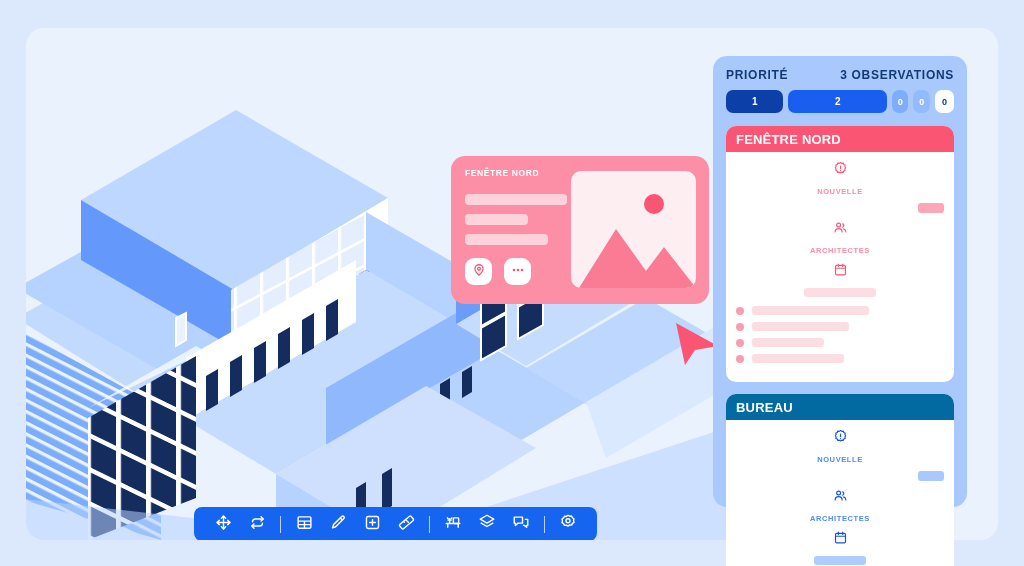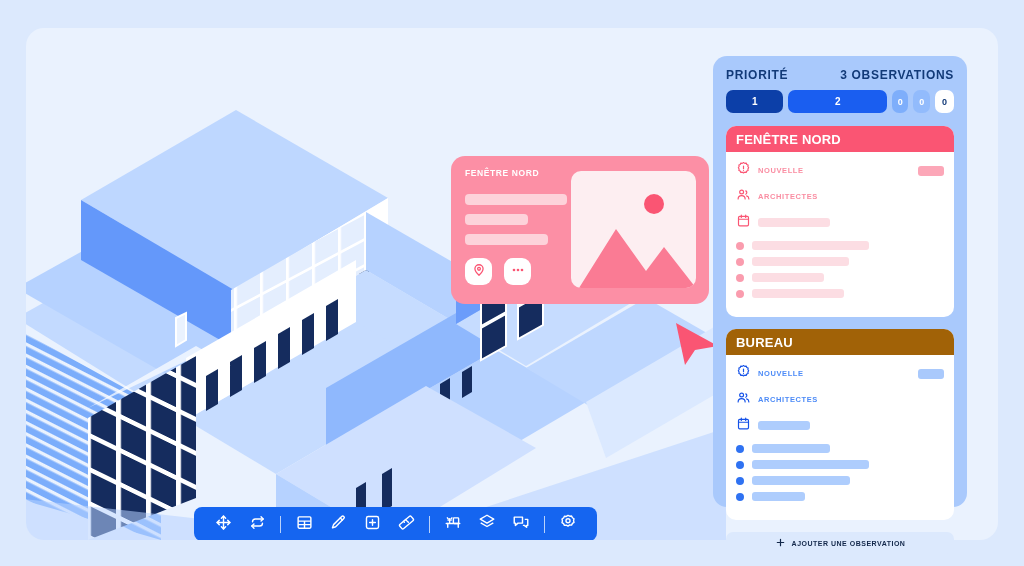--- a/index.html
+++ b/index.html
@@ -108,38 +108,38 @@
   .cnt-b { background: #92bbfc; color: #ffffff; }
   .cnt-c { background: #ffffff; color: #123a78; width: 21px; }
 
   .ocard { background: #ffffff; border-radius: 10px; overflow: hidden; margin-bottom: 12px; }
   .ocard-head {
     height: 26px; display: flex; align-items: center;
     padding: 0 10px;
     color: #ffffff; font-size: 13px; font-weight: bold; letter-spacing: .2px;
   }
   .ocard-body { padding: 9px 10px 12px 10px; }
-  .orow { display: flex; align-items: center; gap: 7px; margin-bottom: 7px; }
+  .orow { display: flex; align-items: center; gap: 7px; margin-bottom: 7px; flex-direction: column; }
   .orow .txt { font-size: 7.5px; font-weight: bold; letter-spacing: .6px; text-transform: uppercase; }
   .chip { height: 10px; width: 26px; border-radius: 3px; margin-left: auto; }
   .ph { height: 9px; border-radius: 3px; }
   .olist { margin-top: 9px; }
   .oitem { display: flex; align-items: center; gap: 8px; margin-bottom: 7px; }
   .dot { width: 8px; height: 8px; border-radius: 50%; flex: 0 0 auto; }
   .oitem .ph { flex: 0 0 auto; }
 
   
   .c-pink .ocard-head { background: #fa5573; }
   .c-pink .txt { color: #fa8da2; }
   .c-pink .chip { background: #fca7b8; }
   .c-pink .ph { background: #fcdde3; }
   .c-pink .dot { background: #fa9cae; }
 
   
-  .c-blue .ocard-head { background: #a16207; }
+  .c-blue .ocard-head { background: #0369a1; }
   .c-blue .txt { color: #4d8bf7; }
   .c-blue .chip { background: #a9c9fc; }
   .c-blue .ph { background: #aecdfd; }
   .c-blue .dot { background: #2f72f2; }
 
   .add-btn {
     height: 22px; border-radius: 7px; background: #dce9fd;
     display: flex; align-items: center; justify-content: center; gap: 6px;
   }
   .add-btn .t {

